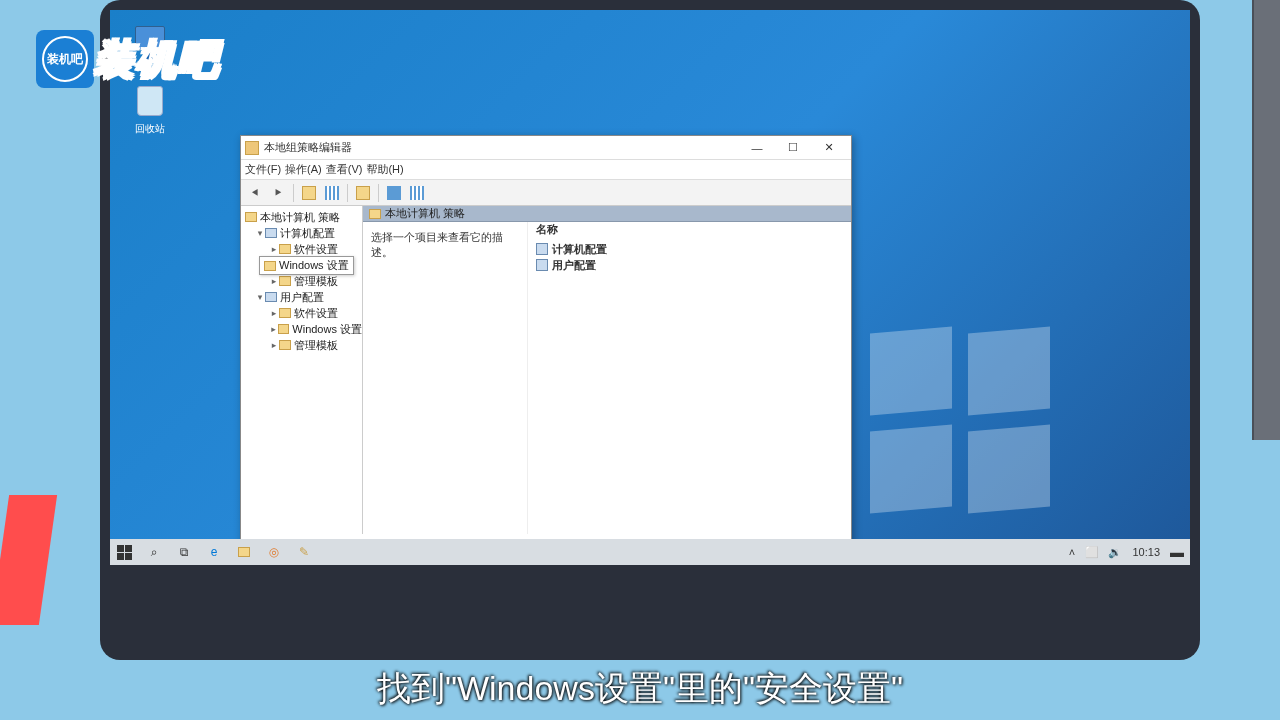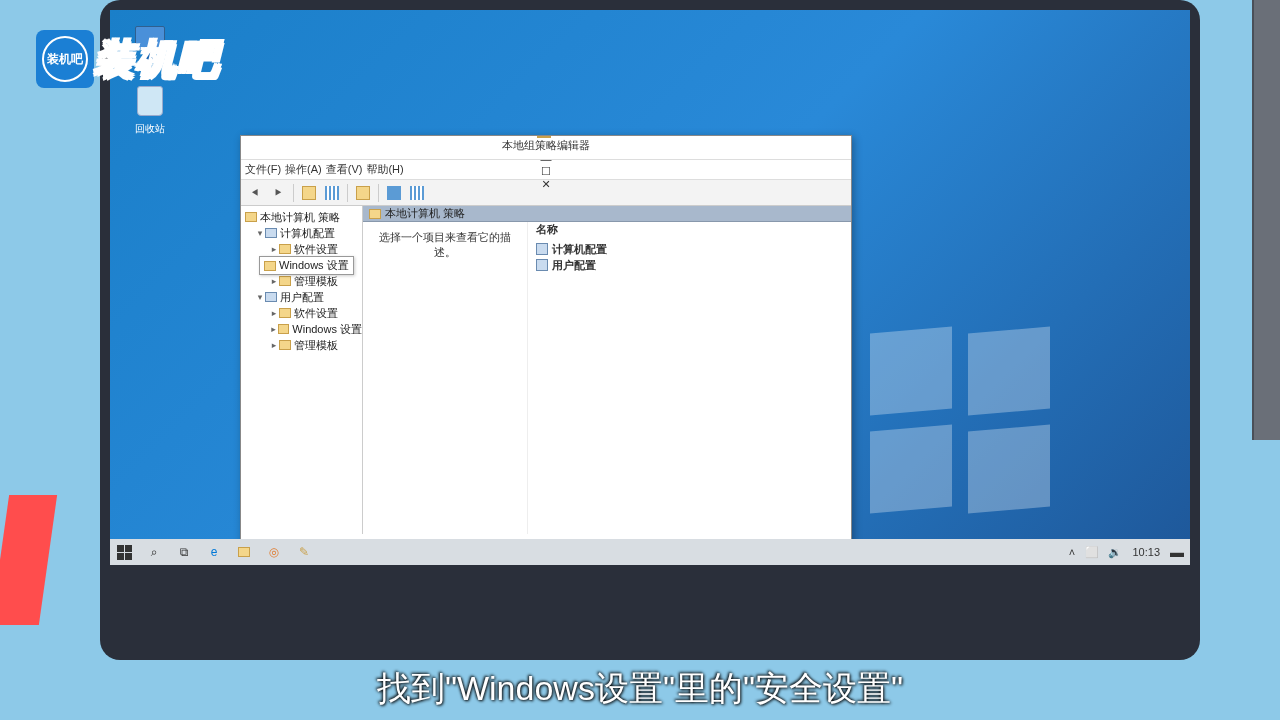--- a/index.html
+++ b/index.html
@@ -21,21 +21,21 @@
 
 .win-logo { position: absolute; right: 140px; top: 320px; width: 180px; height: 180px; opacity: 0.3; }
 .win-logo .q { position: absolute; width: 82px; height: 82px; background: #fff; }
 .win-logo .q1 { left: 0; top: 0; transform: skewY(-5deg); }
 .win-logo .q2 { right: 0; top: 0; transform: skewY(-5deg); }
 .win-logo .q3 { left: 0; bottom: 0; transform: skewY(-5deg); }
 .win-logo .q4 { right: 0; bottom: 0; transform: skewY(-5deg); }
 
 
 .window { position: absolute; left: 130px; top: 125px; width: 612px; height: 418px; background: #fff; border: 1px solid #888; box-shadow: 2px 2px 8px rgba(0,0,0,0.3); }
-.titlebar { height: 24px; background: #fff; display: flex; align-items: center; padding: 0 4px; border-bottom: 1px solid #ddd; flex-direction: column; }
+.titlebar { height: 24px; background: #fff; display: flex; align-items: center; padding: 0 4px; border-bottom: 1px solid #ddd; }
 .titlebar-icon { width: 14px; height: 14px; background: #eec77a; border: 1px solid #c9a04a; margin-right: 5px; }
 .titlebar-text { flex: 1; font-size: 11px; color: #333; }
 .titlebar-ctrl { width: 36px; height: 20px; display: flex; align-items: center; justify-content: center; font-size: 11px; color: #333; cursor: pointer; }
 
 .menubar { height: 20px; display: flex; align-items: center; padding: 0 4px; font-size: 11px; color: #333; gap: 4px; border-bottom: 1px solid #ddd; }
 .menubar span { cursor: pointer; }
 
 .toolbar { height: 26px; background: #f3f3f3; border-bottom: 1px solid #ccc; display: flex; align-items: center; padding: 0 4px; gap: 3px; }
 .tool-btn { width: 20px; height: 20px; display: flex; align-items: center; justify-content: center; font-size: 12px; color: #555; cursor: pointer; border: 1px solid transparent; }
 .tool-sep { width: 1px; height: 18px; background: #ccc; margin: 0 2px; }
@@ -52,21 +52,21 @@
 .tree-row.l3 { padding-left: 28px; }
 .tree-exp { width: 10px; font-size: 9px; color: #666; display: inline-block; text-align: center; }
 .tree-ico { width: 12px; height: 10px; background: #f4d68a; border: 1px solid #c9a04a; margin-right: 3px; display: inline-block; }
 .tree-ico.cfg { background: #c9dbef; border-color: #6a8bb0; }
 .tree-row.tooltip { position: absolute; background: #fff; border: 1px solid #999; padding: 1px 4px; height: auto; z-index: 10; box-shadow: 1px 1px 3px rgba(0,0,0,0.2); }
 
 .content-pane { flex: 1; display: flex; flex-direction: column; }
 .content-header { height: 16px; background: #a8b8cc; border-bottom: 1px solid #8898ac; display: flex; align-items: center; padding-left: 6px; font-size: 11px; color: #222; }
 .content-header .hico { width: 12px; height: 10px; background: #f4d68a; border: 1px solid #c9a04a; margin-right: 4px; }
 .content-body { flex: 1; display: flex; font-size: 11px; color: #333; }
-.content-left { width: 165px; padding: 8px; border-right: 1px solid #eee; text-align: center; }
+.content-left { width: 165px; padding: 8px; border-right: 1px solid #eee; }
 .content-right { flex: 1; padding: 0 8px; font-weight: bold; }
 .cr-head { color: #333; margin-bottom: 4px; }
 .cr-item { display: flex; align-items: center; height: 16px; cursor: pointer; }
 .cr-item .cico { width: 12px; height: 12px; background: #c9dbef; border: 1px solid #6a8bb0; margin-right: 4px; }
 
 .tabs-bar { height: 20px; border-top: 1px solid #ccc; display: flex; align-items: flex-end; padding-left: 4px; font-size: 11px; color: #444; gap: 2px; }
 .tab { border: 1px solid #bbb; border-bottom: none; padding: 1px 8px; background: #f5f5f5; cursor: pointer; }
 
 
 .taskbar { position: absolute; left: 0; right: 0; bottom: 0; height: 26px; background: #d8dde2; display: flex; align-items: center; padding: 0 6px; font-size: 12px; color: #333; }

